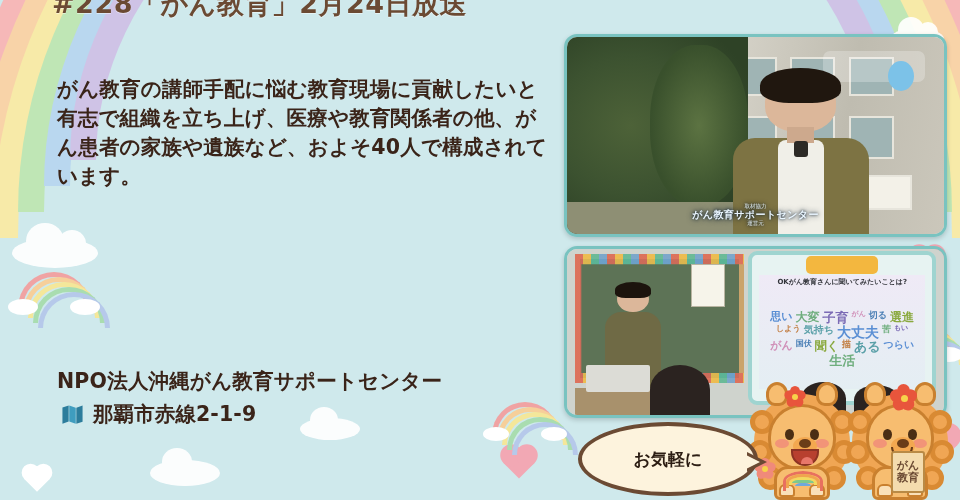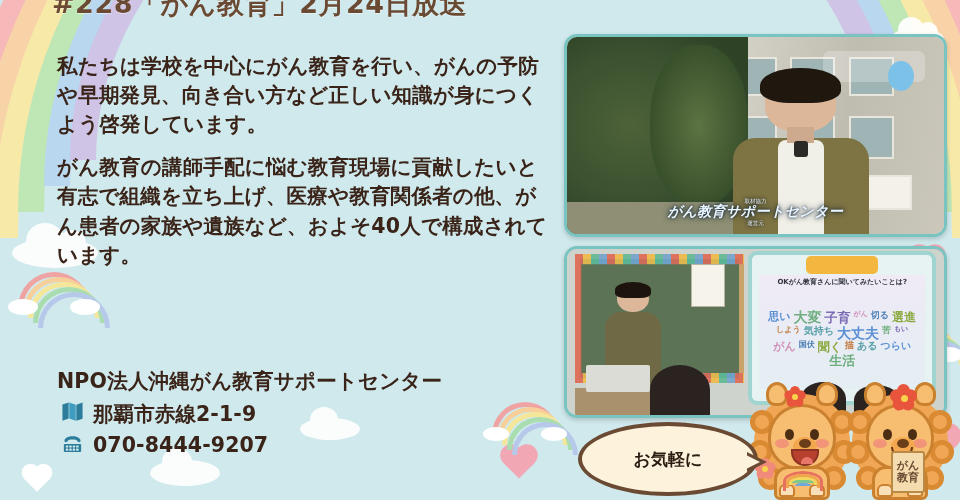--- a/index.html
+++ b/index.html
@@ -32,26 +32,26 @@
   
   #title {
     position:absolute; left:52px; top:-14px;
     font-size:27px; font-weight:bold; color:#6b4a33;
     letter-spacing:.5px; white-space:nowrap; z-index:6;
     text-shadow:0 1px 0 rgba(255,255,255,.45);
   }
   #copy { position:absolute; left:57px; top:52px; width:500px; z-index:5; }
   .para { color:#3a2419; font-weight:bold; font-size:20.5px; line-height:1.42;
           letter-spacing:.2px; }
-  .para.p2 { margin-top:14px; }
+  .para.p2 { margin-top:23px; }
   .para.p3 { margin-top:24px; }
 
   #contact { position:absolute; left:57px; top:367px; z-index:5; }
   .org { color:#3a2419; font-weight:bold; font-size:20.5px; letter-spacing:.2px; }
-  .crow { display:flex; align-items:flex-start; gap:9px; margin-top:5px; padding-left:4px; }
+  .crow { display:flex; align-items:center; gap:9px; margin-top:5px; padding-left:4px; }
   .crow .ctext { color:#3a2419; font-weight:bold; font-size:20.5px; letter-spacing:.1px; }
   .crow.url .ctext { font-weight:500; font-size:20px; }
   .cico { width:23px; height:23px; flex:0 0 23px; display:block; }
 
   
   .video { position:absolute; border:3px solid #79c3c0; border-radius:13px;
            overflow:hidden; z-index:7; box-shadow:0 2px 5px rgba(0,0,0,.18); }
   #video1 { left:564px; top:34px; width:383px; height:203px; }
   #video2 { left:564px; top:246px; width:383px; height:172px; }
   .vfill { position:absolute; inset:0; }
@@ -79,21 +79,21 @@
           background:#f0efe8; border-radius:8px 8px 0 0; }
   .tie  { position:absolute; left:45%; top:42%; width:10%; height:10%;
           background:#2c2a26; border-radius:3px; }
   .logo1{ position:absolute; right:5%; top:7%; width:27%; height:16%;
           background:rgba(255,255,255,.25); border-radius:7px; }
   .balloon{ position:absolute; right:8%; top:12%; width:26px; height:30px;
             background:#7cc2e8; border-radius:50%; }
   .cap1 { position:absolute; left:8%; bottom:4%; width:84%; text-align:center;
           color:#eaf6ff; line-height:1.12; text-shadow:0 0 3px #123, 0 0 6px #123; }
   .cap1 .s { font-size:5.5px; opacity:.95; }
-  .cap1 .m { font-size:14px; font-weight:bold; letter-spacing:.4px;font-style:italic; }
+  .cap1 .m { font-size:10px; font-weight:bold; letter-spacing:.4px; }
   .cap1 .l { font-size:12px; font-weight:bold; letter-spacing:.6px; }
 
   
   .room { position:absolute; inset:0; background:#cfd3cd; }
   .board{ position:absolute; left:2%; top:3%; width:45%; height:78%;
           background:#5d7356; border:5px solid #caa36a; }
   .chk  { position:absolute; left:2%; top:3%; width:45%; height:78%;
           background:repeating-linear-gradient(90deg,#e06a5a 0 8px,#f2c14e 8px 16px,#5bbfa0 16px 24px,#6fa8dc 24px 32px);
           clip-path:polygon(0 0,100% 0,100% 8%,4% 8%,4% 92%,100% 92%,100% 100%,0 100%); opacity:.85; }
   .notice{ position:absolute; left:33%; top:9%; width:9%; height:26%;
@@ -244,53 +244,35 @@
     <div class="arc" style="border-width:5px;border-color:#a9ddb0;margin:15px;"></div>
     <div class="arc" style="border-width:5px;border-color:#b6c9ea;margin:20px;"></div>
     <div class="pad" style="left:-9px;bottom:-6px;width:26px;height:14px;"></div>
     <div class="pad" style="right:-9px;bottom:-6px;width:26px;height:14px;"></div>
   </div>
 </div>
 
 <div id="title">#228「がん教育」2月24日放送</div>
 
 <div id="copy">
-  <div class="para p1">私たちは学校を中心にがん教育を行い、がんの予防や早期発見、向き合い方など正しい知識が身につくよう啓発しています。</div>
   <div class="para p2">がん教育の講師手配に悩む教育現場に貢献したいと有志で組織を立ち上げ、医療や教育関係者の他、がん患者の家族や遺族など、およそ40人で構成されています。</div>
 </div>
 
 <div id="contact">
   <div class="org">NPO法人沖縄がん教育サポートセンター</div>
 
   <div class="crow">
     <svg class="cico" viewBox="0 0 24 24">
       <path fill="#2c7d9c" d="M1.5 4.8 8 2.6v16.8L1.5 21.6z"></path>
       <path fill="#3f9dbf" d="M8.6 2.6 15.4 4.9v16.7L8.6 19.4z"></path>
       <path fill="#2c7d9c" d="M16 4.9 22.5 2.7v16.8L16 21.6z"></path>
     </svg>
     <span class="ctext">那覇市赤線2-1-9</span>
   </div>
 
-  <div class="crow">
-    <svg class="cico" viewBox="0 0 24 24">
-      <path fill="#2c7d9c" d="M12 3.5c-4.6 0-8.4 2.2-8.4 4.6 0 .9.5 1.5 1.6 1.5.9 0 1.5-.5 1.7-1.2.2-.9 1.6-1.6 5.1-1.6s4.9.7 5.1 1.6c.2.7.8 1.2 1.7 1.2 1.1 0 1.6-.6 1.6-1.5 0-2.4-3.8-4.6-8.4-4.6z"></path>
-      <rect x="3" y="11.4" width="18" height="8.4" rx="1.1" fill="#2c7d9c"></rect>
-      <g fill="#cfe9ec">
-        <rect x="5" y="13" width="2.6" height="2.2" rx=".4"></rect>
-        <rect x="8.6" y="13" width="2.6" height="2.2" rx=".4"></rect>
-        <rect x="12.2" y="13" width="2.6" height="2.2" rx=".4"></rect>
-        <rect x="15.8" y="13" width="2.6" height="2.2" rx=".4"></rect>
-        <rect x="5" y="16.2" width="2.6" height="2.2" rx=".4"></rect>
-        <rect x="8.6" y="16.2" width="2.6" height="2.2" rx=".4"></rect>
-        <rect x="12.2" y="16.2" width="2.6" height="2.2" rx=".4"></rect>
-        <rect x="15.8" y="16.2" width="2.6" height="2.2" rx=".4"></rect>
-      </g>
-    </svg>
-    <span class="ctext">070-8444-9207</span>
-  </div>
 
 </div>
 
 <div class="video" id="video1">
   <div class="vfill">
     <div class="sky1"></div>
     <div class="bldg">
       <div class="bwin" style="left:6%;top:10%;width:20%;height:20%;"></div>
       <div class="bwin" style="left:32%;top:10%;width:20%;height:20%;"></div>
       <div class="bwin" style="left:58%;top:10%;width:20%;height:20%;"></div>
@@ -326,35 +308,35 @@
     <div class="board"></div>
     <div class="chk"></div>
     <div class="notice"></div>
 
     <div class="screen">
       <div class="scr-hd"></div>
       <div class="scr-in">
         <div class="scr-q">OKがん教育さんに聞いてみたいことは?</div>
         <div class="wc" id="wordcloud">
             <span style="font-size: 11px; color: rgb(91, 143, 212);">思い</span>
-            <span style="font-size: 14px; color: rgb(111, 174, 126); font-family: Liberation Mono, monospace;">大変</span>
+            <span style="font-size: 12px; color: rgb(111, 174, 126);">大変</span>
             <span style="font-size: 13px; color: rgb(123, 107, 181);">子育</span>
             <span style="font-size: 7px; color: rgb(208, 143, 184);">がん</span>
             <span style="font-size: 9px; color: rgb(74, 127, 181);">切る</span>
             <span style="font-size: 12px; color: rgb(138, 169, 63);">選進</span>
             <span style="font-size: 8px; color: rgb(192, 122, 60);">しよう</span>
             <span style="font-size: 10px; color: rgb(90, 160, 168);">気持ち</span>
             <span style="font-size: 14px; color: rgb(91, 143, 212);">大丈夫</span>
             <span style="font-size: 9px; color: rgb(111, 174, 126);">苦</span>
             <span style="font-size: 7px; color: rgb(123, 107, 181);">もい</span>
             <span style="font-size: 11px; color: rgb(208, 143, 184);">がん</span>
             <span style="font-size: 8px; color: rgb(74, 127, 181);">国伏</span>
             <span style="font-size: 12px; color: rgb(138, 169, 63);">聞く</span>
             <span style="font-size: 9px; color: rgb(192, 122, 60);">描</span>
-            <span style="font-size: 10px; color: rgb(90, 160, 168);">ある</span>
+            <span style="font-size: 13px; color: rgb(90, 160, 168);">ある</span>
             <span style="font-size: 10px; color: rgb(91, 143, 212);">つらい</span>
             <span style="font-size: 13px; color: rgb(111, 174, 126);">生活</span>
           </div>
       </div>
     </div>
 
     <div class="teacher">
       <div class="t-body"></div>
       <div class="t-head"></div>
       <div class="t-hair"></div>

